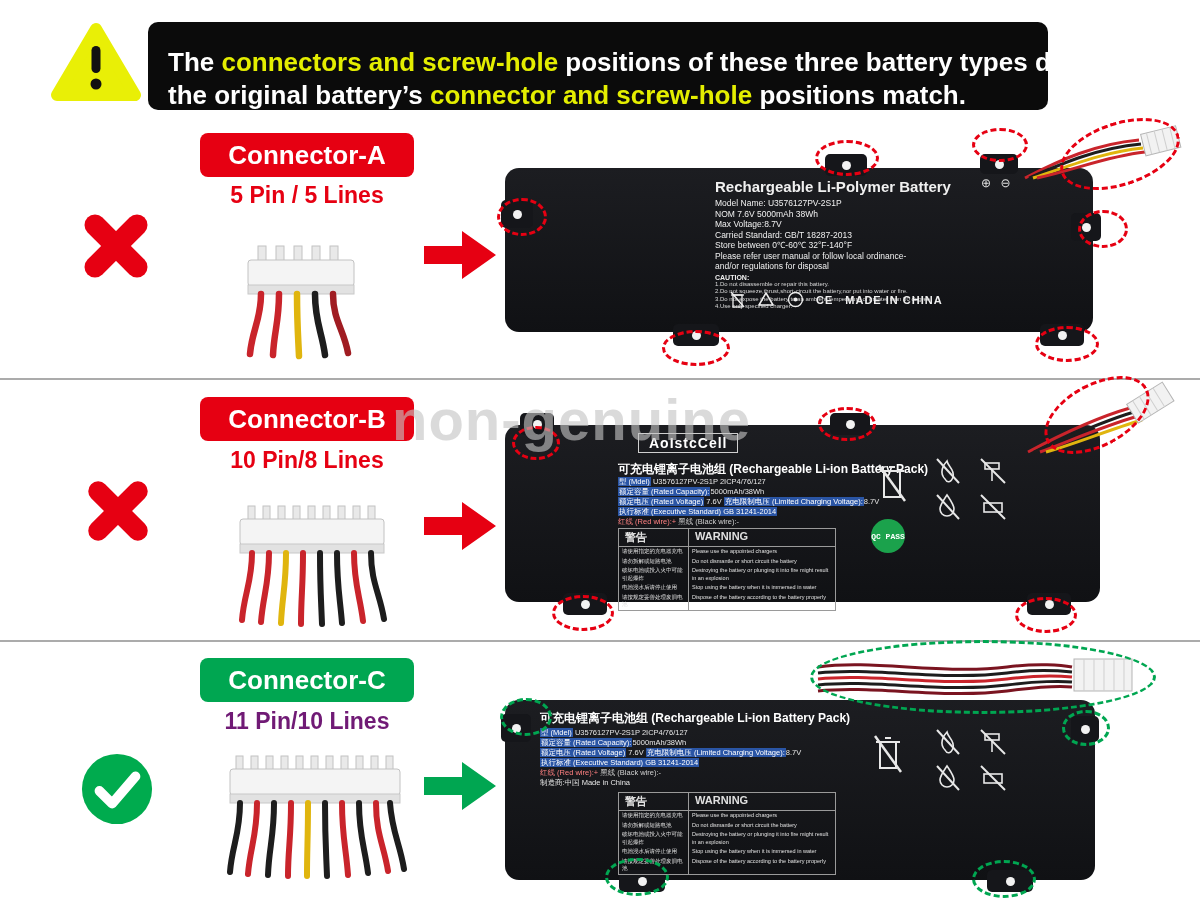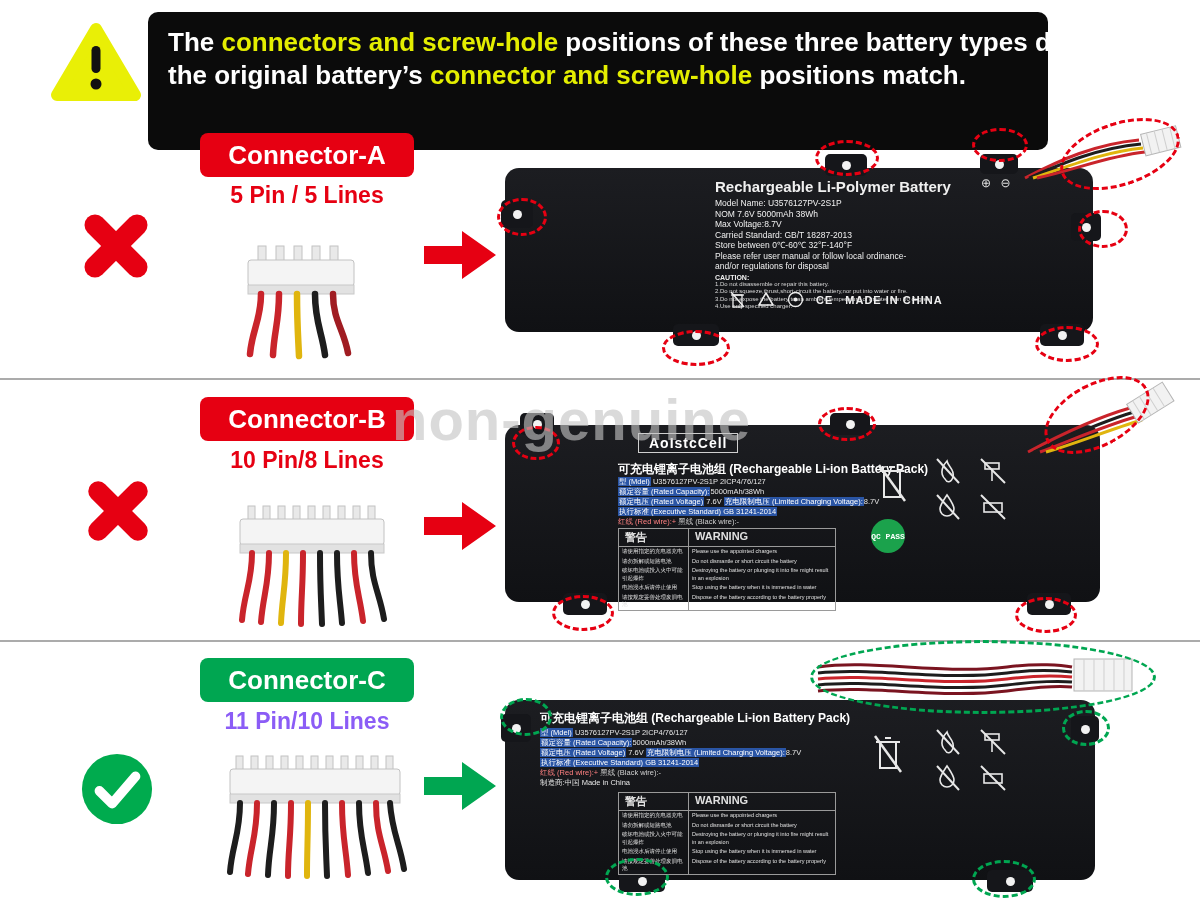--- a/index.html
+++ b/index.html
@@ -1,30 +1,30 @@
 <!DOCTYPE html>
 <html><head>
 <meta charset="utf-8">
 <style>
   html,body{margin:0;padding:0;background:#fff;font-family:"Liberation Sans",sans-serif;}
   .canvas{position:relative;width:1200px;height:900px;background:#fff;overflow:hidden;}
 
   
-  .warn-box{position:absolute;left:148px;top:12px;width:900px;height:138px;background:#0b0b0b;border-radius:10px;color:#fff;box-sizing:border-box;padding:14px 0 0 20px;}
+  .warn-box{position:absolute;left:148px;top:22px;width:900px;height:88px;background:#0b0b0b;border-radius:10px;color:#fff;box-sizing:border-box;padding:24px 0 0 20px;}
   .warn-line{font-size:26px;font-weight:bold;line-height:33px;white-space:nowrap;}
   .hl{color:#e4ee00;}
   .warn-tri{position:absolute;left:50px;top:20px;}
 
   
   .badge{position:absolute;width:214px;height:44px;border-radius:8px;color:#fff;font-size:26px;font-weight:bold;display:flex;align-items:center;justify-content:center;}
   .badge.red{background:#e60012;}
   .badge.green{background:#00a651;text-align:center;}
   .pins{position:absolute;width:214px;text-align:center;font-size:23px;font-weight:bold;}
   .pins.redt{color:#e60012;}
-  .pins.greent{color:#8b5cf6;}
+  .pins.greent{color:#701a75;}
   .absic{position:absolute;}
 
   
   .battery{position:absolute;background:linear-gradient(180deg,#1c1d21,#101114);border-radius:14px;}
   .tab{position:absolute;background:#15161a;border-radius:5px;display:flex;align-items:center;justify-content:center;}
   .hole{width:9px;height:9px;border-radius:50%;background:#f2f2f2;}
   .ell{position:absolute;border:3px dashed #e60012;border-radius:50%;z-index:30;}
   .ell.green{border-color:#00a651;}
 
   

